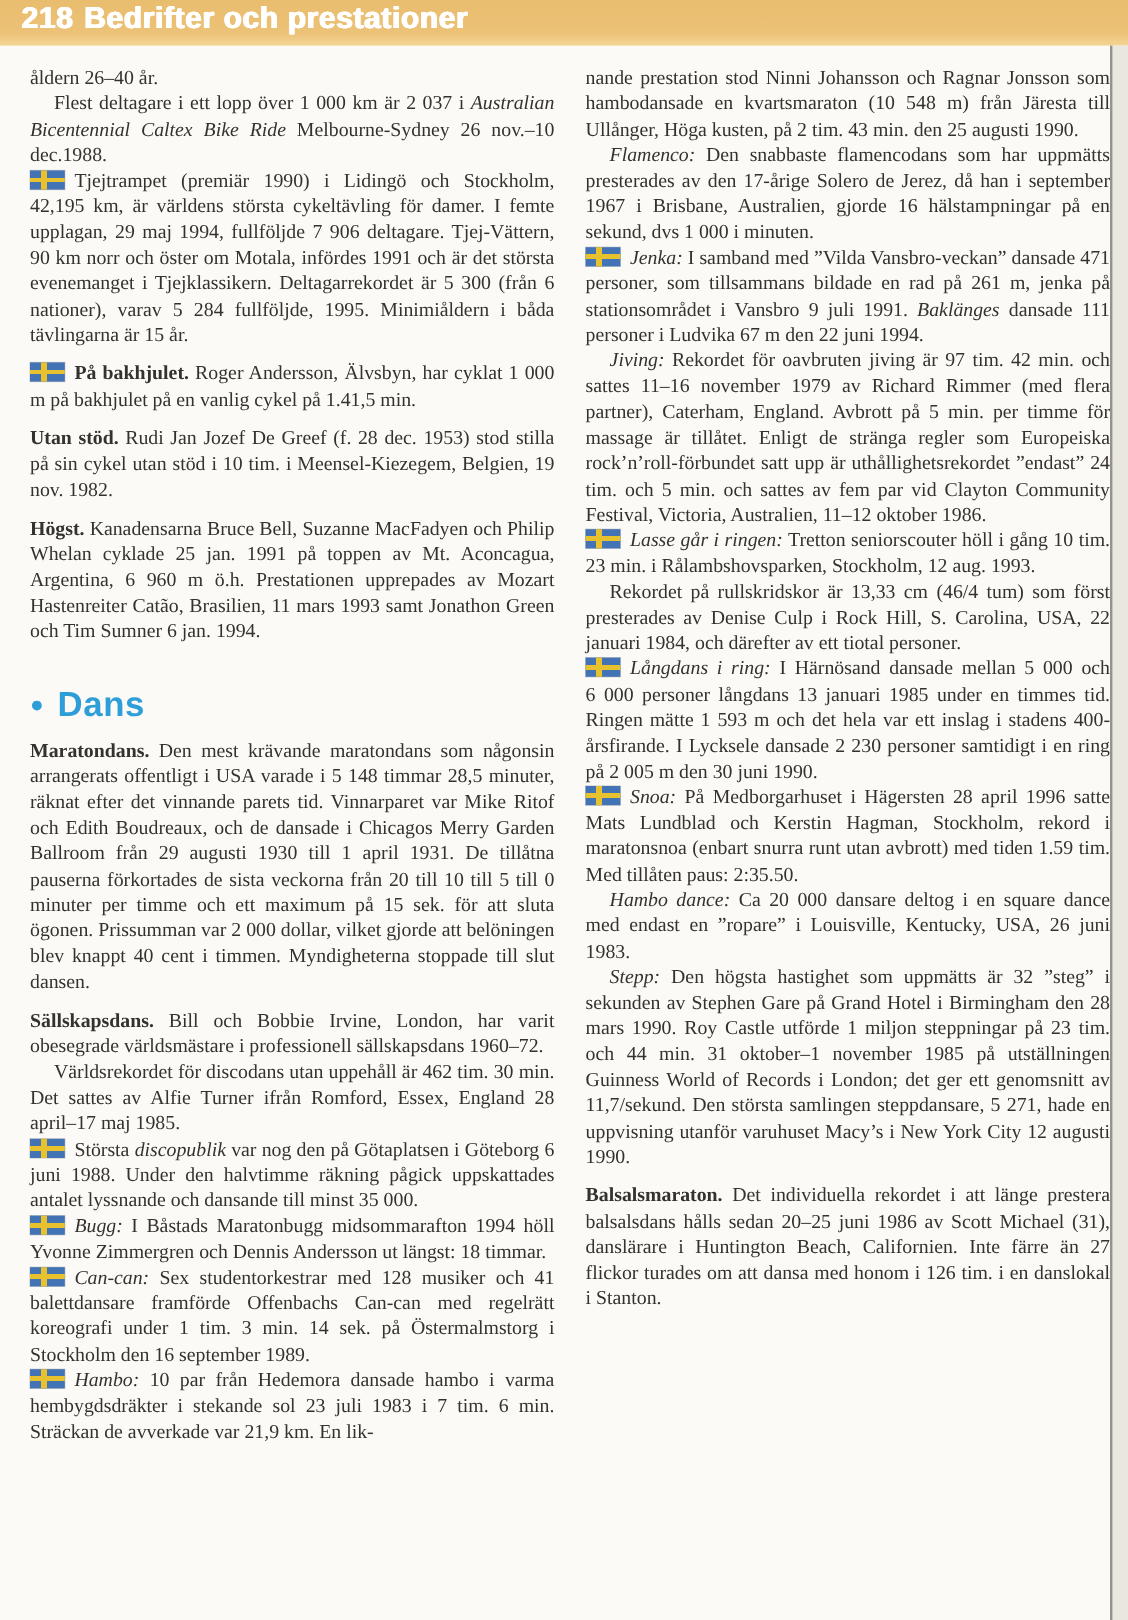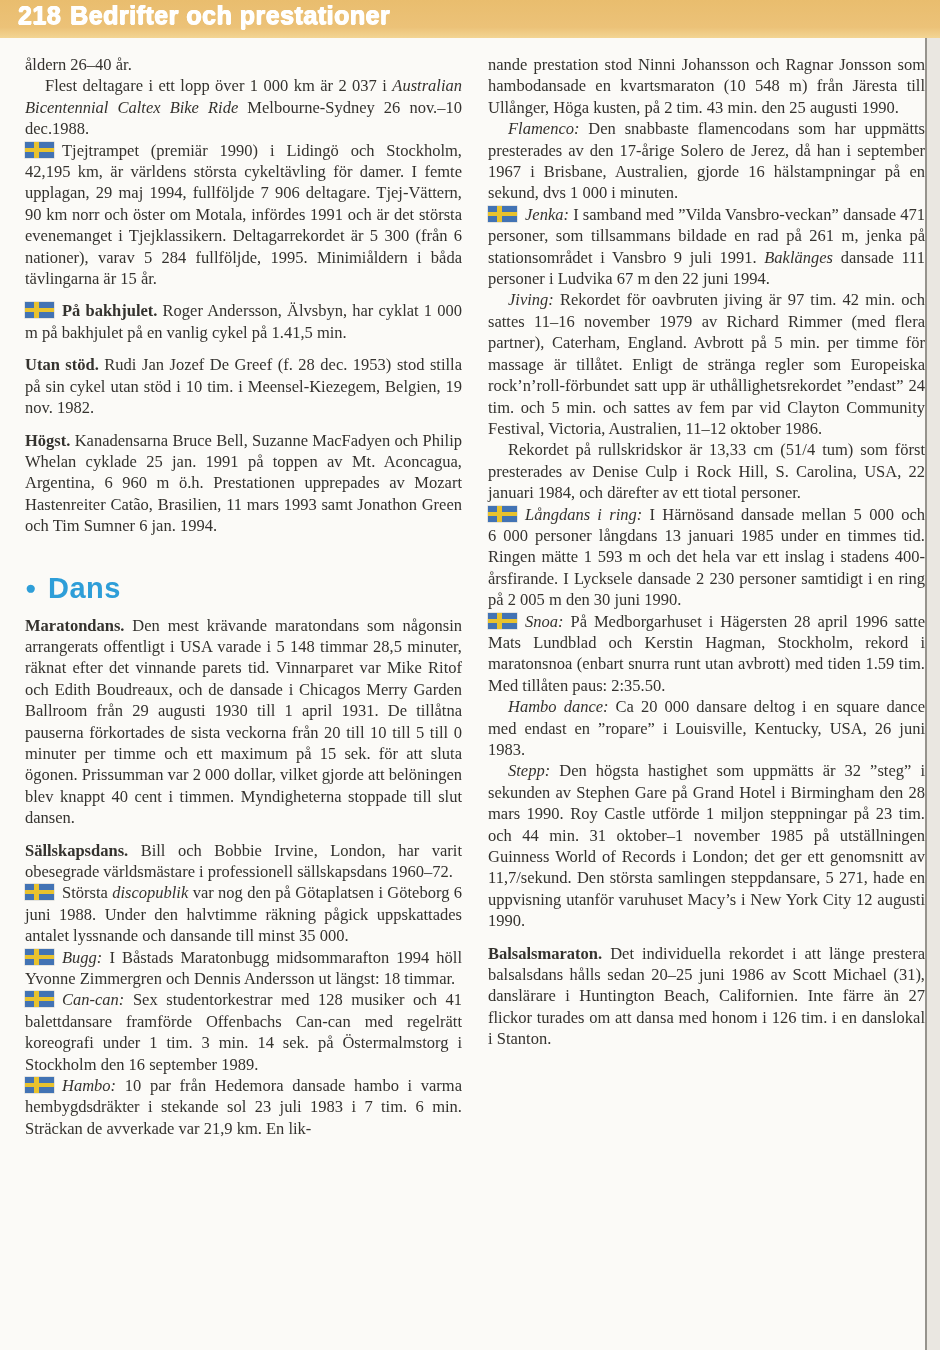--- a/index.html
+++ b/index.html
@@ -83,31 +83,33 @@
     <div class="col">
         <p class="para"><span class="seg normal">åldern 26–40 år.</span></p>
         <p class="para indent"><span class="seg normal">Flest deltagare i ett lopp över 1&nbsp;000 km är 2&nbsp;037 i </span><span class="seg italic">Australian Bicentennial Caltex Bike Ride</span><span class="seg normal"> Melbourne-Sydney 26 nov.–10 dec.1988.</span></p>
         <p class="para"><span class="flag"></span><span class="seg normal">Tjejtrampet (premiär 1990) i Lidingö och Stockholm, 42,195 km, är världens största cykeltävling för damer. I femte upplagan, 29 maj 1994, fullföljde 7&nbsp;906 deltagare. Tjej-Vättern, 90 km norr och öster om Motala, infördes 1991 och är det största evenemanget i Tjejklassikern. Deltagarrekordet är 5&nbsp;300 (från 6 nationer), varav 5&nbsp;284 fullföljde, 1995. Minimiåldern i båda tävlingarna är 15 år.</span></p>
         <p class="para spaced"><span class="flag"></span><span class="seg bold">På bakhjulet. </span><span class="seg normal">Roger Andersson, Älvsbyn, har cyklat 1&nbsp;000 m på bakhjulet på en vanlig cykel på 1.41,5 min.</span></p>
         <p class="para spaced"><span class="seg bold">Utan stöd. </span><span class="seg normal">Rudi Jan Jozef De Greef (f. 28 dec. 1953) stod stilla på sin cykel utan stöd i 10 tim. i Meensel-Kiezegem, Belgien, 19 nov. 1982.</span></p>
         <p class="para spaced"><span class="seg bold">Högst. </span><span class="seg normal">Kanadensarna Bruce Bell, Suzanne MacFadyen och Philip Whelan cyklade 25 jan. 1991 på toppen av Mt. Aconcagua, Argentina, 6&nbsp;960 m ö.h. Prestationen upprepades av Mozart Hastenreiter Catão, Brasilien, 11 mars 1993 samt Jonathon Green och Tim Sumner 6 jan. 1994.</span></p>
         <h2 class="section-heading"><span class="dot">●</span><span>Dans</span></h2>
         <p class="para"><span class="seg bold">Maratondans. </span><span class="seg normal">Den mest krävande maratondans som någonsin arrangerats offentligt i USA varade i 5&nbsp;148 timmar 28,5 minuter, räknat efter det vinnande parets tid. Vinnarparet var Mike Ritof och Edith Boudreaux, och de dansade i Chicagos Merry Garden Ballroom från 29 augusti 1930 till 1 april 1931. De tillåtna pauserna förkortades de sista veckorna från 20 till 10 till 5 till 0 minuter per timme och ett maximum på 15 sek. för att sluta ögonen. Prissumman var 2&nbsp;000 dollar, vilket gjorde att belöningen blev knappt 40 cent i timmen. Myndigheterna stoppade till slut dansen.</span></p>
         <p class="para spaced"><span class="seg bold">Sällskapsdans. </span><span class="seg normal">Bill och Bobbie Irvine, London, har varit obesegrade världsmästare i professionell sällskapsdans 1960–72.</span></p>
+        <p class="para indent"><span class="seg normal">Världsrekordet för discodans utan uppehåll är 462 tim. 30 min. Det sattes av Alfie Turner ifrån Romford, Essex, England 28 april–17 maj 1985.</span></p>
         <p class="para"><span class="flag"></span><span class="seg normal">Största </span><span class="seg italic">discopublik</span><span class="seg normal"> var nog den på Götaplatsen i Göteborg 6 juni 1988. Under den halvtimme räkning pågick uppskattades antalet lyssnande och dansande till minst 35&nbsp;000.</span></p>
         <p class="para"><span class="flag"></span><span class="seg italic">Bugg:</span><span class="seg normal"> I Båstads Maratonbugg midsommarafton 1994 höll Yvonne Zimmergren och Dennis Andersson ut längst: 18 timmar.</span></p>
         <p class="para"><span class="flag"></span><span class="seg italic">Can-can:</span><span class="seg normal"> Sex studentorkestrar med 128 musiker och 41 balettdansare framförde Offenbachs Can-can med regelrätt koreografi under 1 tim. 3 min. 14 sek. på Östermalmstorg i Stockholm den 16 september 1989.</span></p>
         <p class="para"><span class="flag"></span><span class="seg italic">Hambo:</span><span class="seg normal"> 10 par från Hedemora dansade hambo i varma hembygdsdräkter i stekande sol 23 juli 1983 i 7 tim. 6 min. Sträckan de avverkade var 21,9 km. En lik-</span></p>
       </div>
     <div class="col">
         <p class="para"><span class="seg normal">nande prestation stod Ninni Johansson och Ragnar Jonsson som hambodansade en kvartsmaraton (10&nbsp;548 m) från Järesta till Ullånger, Höga kusten, på 2 tim. 43 min. den 25 augusti 1990.</span></p>
         <p class="para indent"><span class="seg italic">Flamenco:</span><span class="seg normal"> Den snabbaste flamencodans som har uppmätts presterades av den 17-årige Solero de Jerez, då han i september 1967 i Brisbane, Australien, gjorde 16 hälstampningar på en sekund, dvs 1&nbsp;000 i minuten.</span></p>
         <p class="para"><span class="flag"></span><span class="seg italic">Jenka:</span><span class="seg normal"> I samband med ”Vilda Vansbro-veckan” dansade 471 personer, som tillsammans bildade en rad på 261 m, jenka på stationsområdet i Vansbro 9 juli 1991. </span><span class="seg italic">Baklänges</span><span class="seg normal"> dansade 111 personer i Ludvika 67 m den 22 juni 1994.</span></p>
         <p class="para indent"><span class="seg italic">Jiving:</span><span class="seg normal"> Rekordet för oavbruten jiving är 97 tim. 42 min. och sattes 11–16 november 1979 av Richard Rimmer (med flera partner), Caterham, England. Avbrott på 5 min. per timme för massage är tillåtet. Enligt de stränga regler som Europeiska rock’n’roll-förbundet satt upp är uthållighetsrekordet ”endast” 24 tim. och 5 min. och sattes av fem par vid Clayton Community Festival, Victoria, Australien, 11–12 oktober 1986.</span></p>
-        <p class="para indent"><span class="seg normal">Rekordet på rullskridskor är 13,33 cm (51/4 tum) som först presterades av Denise Culp i Rock Hill, S. Carolina, USA, 22 januari 1984, och därefter av ett tiotal personer.</span></p>
+        <p class="para"><span class="flag"></span><span class="seg italic">Lasse går i ringen:</span><span class="seg normal"> Tretton seniorscouter höll i gång 10 tim. 23 min. i Rålambshovsparken, Stockholm, 12 aug. 1993.</span></p>
+        <p class="para indent"><span class="seg normal">Rekordet på rullskridskor är 13,33 cm (46/4 tum) som först presterades av Denise Culp i Rock Hill, S. Carolina, USA, 22 januari 1984, och därefter av ett tiotal personer.</span></p>
         <p class="para"><span class="flag"></span><span class="seg italic">Långdans i ring:</span><span class="seg normal"> I Härnösand dansade mellan 5&nbsp;000 och 6&nbsp;000 personer långdans 13 januari 1985 under en timmes tid. Ringen mätte 1&nbsp;593 m och det hela var ett inslag i stadens 400-årsfirande. I Lycksele dansade 2&nbsp;230 personer samtidigt i en ring på 2&nbsp;005 m den 30 juni 1990.</span></p>
         <p class="para"><span class="flag"></span><span class="seg italic">Snoa:</span><span class="seg normal"> På Medborgarhuset i Hägersten 28 april 1996 satte Mats Lundblad och Kerstin Hagman, Stockholm, rekord i maratonsnoa (enbart snurra runt utan avbrott) med tiden 1.59 tim. Med tillåten paus: 2:35.50.</span></p>
         <p class="para indent"><span class="seg italic">Hambo dance:</span><span class="seg normal"> Ca 20&nbsp;000 dansare deltog i en square dance med endast en ”ropare” i Louisville, Kentucky, USA, 26 juni 1983.</span></p>
         <p class="para indent"><span class="seg italic">Stepp:</span><span class="seg normal"> Den högsta hastighet som uppmätts är 32 ”steg” i sekunden av Stephen Gare på Grand Hotel i Birmingham den 28 mars 1990. Roy Castle utförde 1 miljon steppningar på 23 tim. och 44 min. 31 oktober–1 november 1985 på utställningen Guinness World of Records i London; det ger ett genomsnitt av 11,7/sekund. Den största samlingen steppdansare, 5&nbsp;271, hade en uppvisning utanför varuhuset Macy’s i New York City 12 augusti 1990.</span></p>
         <p class="para spaced"><span class="seg bold">Balsalsmaraton. </span><span class="seg normal">Det individuella rekordet i att länge prestera balsalsdans hålls sedan 20–25 juni 1986 av Scott Michael (31), danslärare i Huntington Beach, Californien. Inte färre än 27 flickor turades om att dansa med honom i 126 tim. i en danslokal i Stanton.</span></p>
       </div>
   </div>
 
   <div class="page-edge"></div>
 </div>

